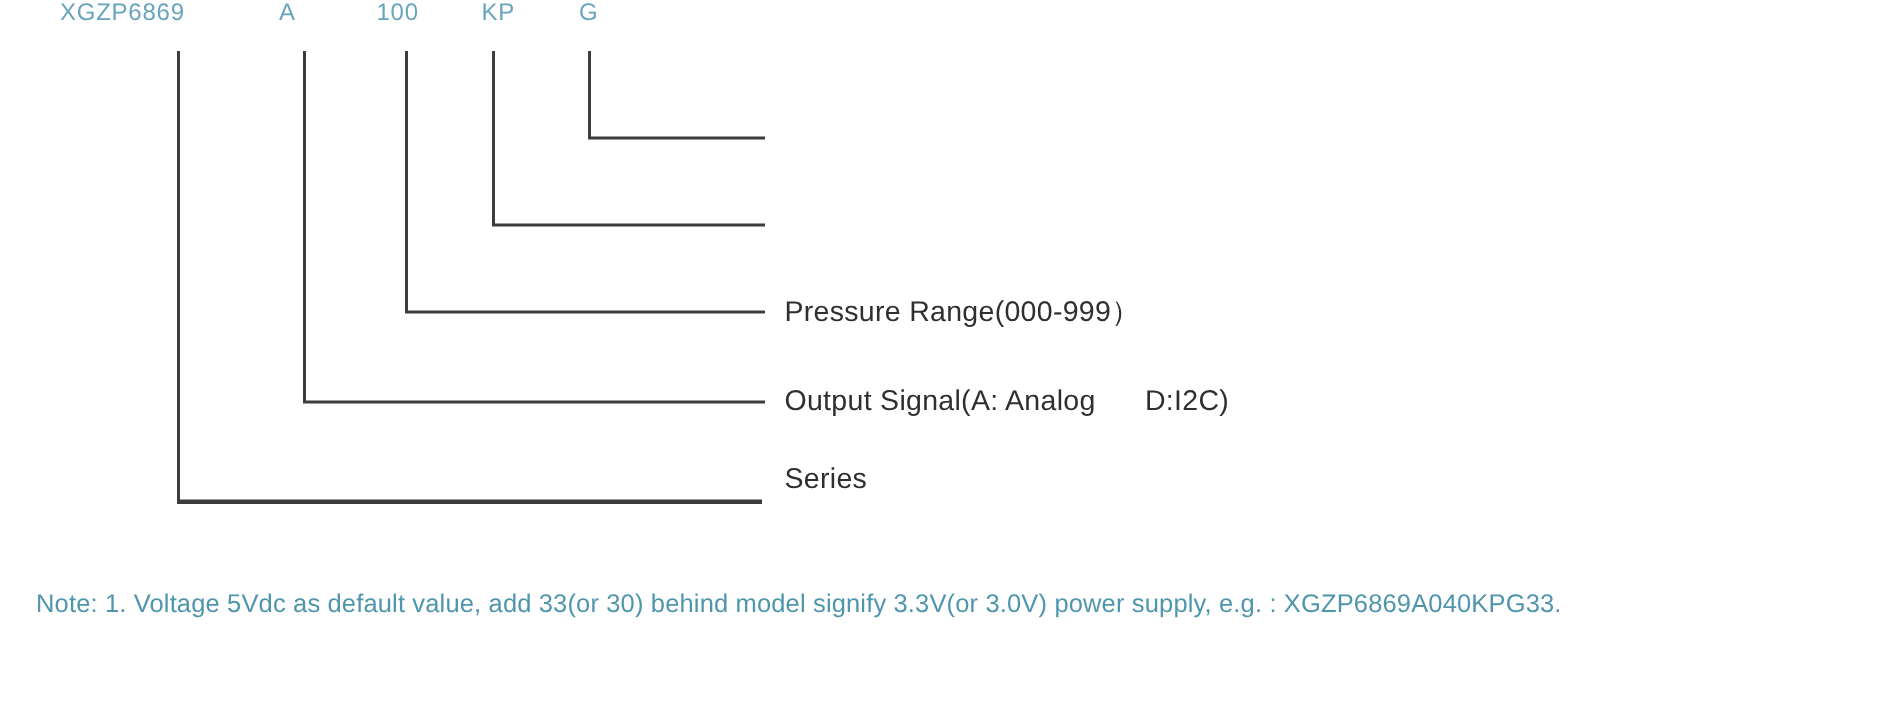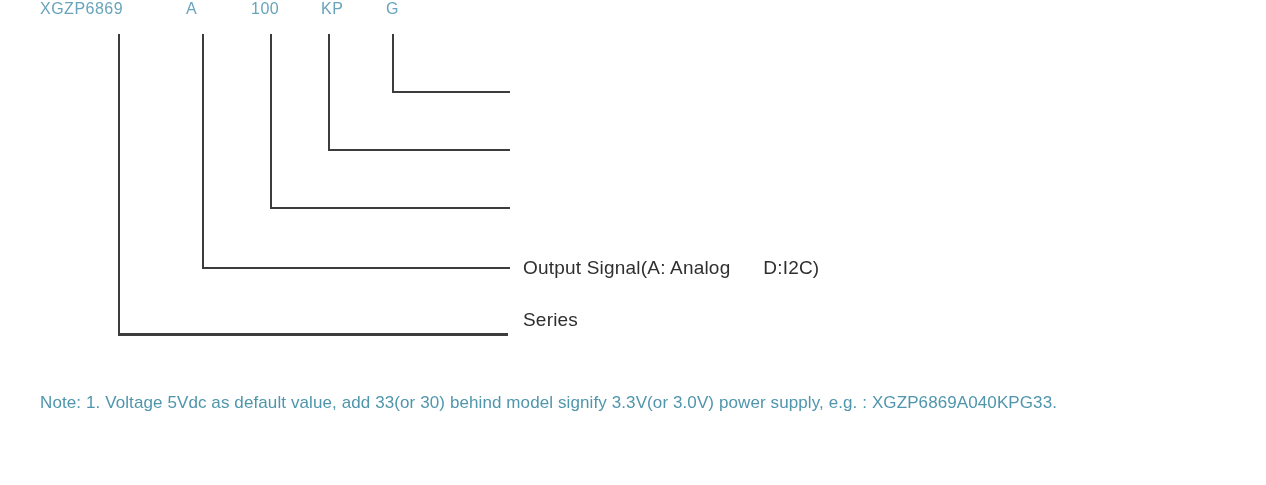--- a/index.html
+++ b/index.html
@@ -72,18 +72,19 @@
 
   <div class="vline" style="left:270px; top:34px; height:174px;"></div>
   <div class="hline" style="left:270px; top:207px; width:240px;"></div>
 
   <div class="vline" style="left:202px; top:34px; height:234px;"></div>
   <div class="hline" style="left:202px; top:267px; width:308px;"></div>
 
   <div class="vline" style="left:118px; top:34px; height:300px;"></div>
   <div class="hline thick" style="left:118px; top:333px; width:390px;"></div>
 
+  <span class="branch-label" style="top:208px;">Pressure Range(000-999）</span>
   <span class="branch-label" style="top:268px;text-align:center;">Output Signal(A: Analog      D:I2C)</span>
   <span class="branch-label" style="top:320px;">Series</span>
 
-  <span class="note" style="left:40px; top:393px;">Note: 1. Voltage 5Vdc as default value, add 33(or 30) behind model signify 3.3V(or 3.0V) power supply, e.g. : XGZP6869A040KPG33.</span>
+  <span class="note" style="left:24px; top:393px;">Note: 1. Voltage 5Vdc as default value, add 33(or 30) behind model signify 3.3V(or 3.0V) power supply, e.g. : XGZP6869A040KPG33.</span>
 
 </div>
 
 </body></html>

